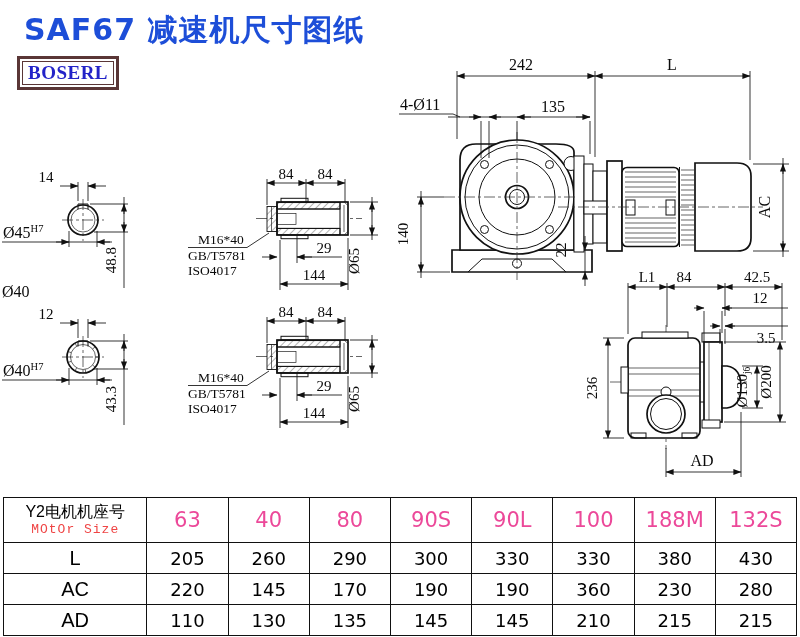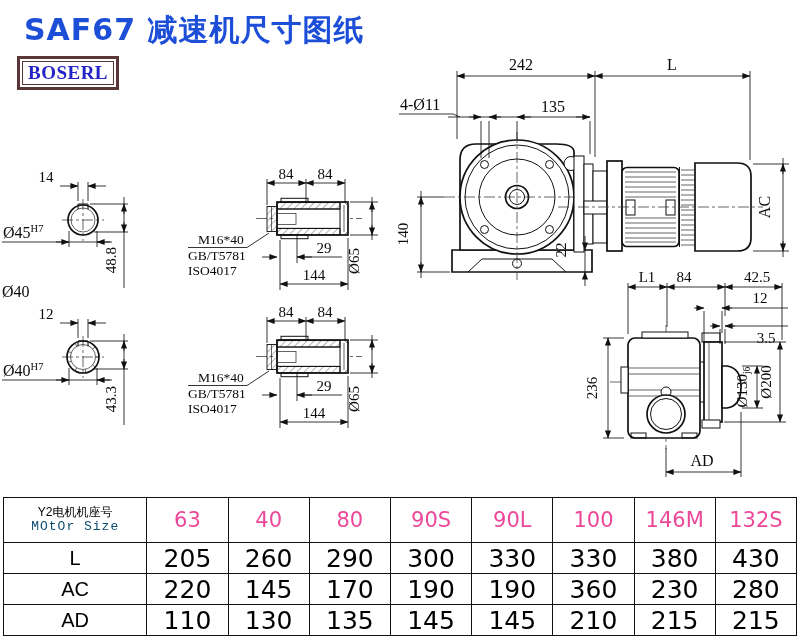--- a/index.html
+++ b/index.html
@@ -23,25 +23,25 @@
   .hz{fill:url(#h45);stroke:#111;stroke-width:.9;}
   text.t15{font-family:"Liberation Serif",serif;font-size:15px;fill:#0a0a0a;}
   text.t16{font-family:"Liberation Serif",serif;font-size:16px;fill:#0a0a0a;}
   text.t13{font-family:"Liberation Serif",serif;font-size:13.5px;fill:#0a0a0a;}
   tspan.sup{font-size:10.5px;}
   tspan.sub{font-size:9.5px;}
   
   #spec-table{position:absolute;left:3px;top:497px;width:794px;border-collapse:collapse;table-layout:fixed;}
   #spec-table th,#spec-table td{border:1.8px solid #111;text-align:center;vertical-align:middle;padding:0;}
   #spec-table .hdrcell{height:44px;}
-  #spec-table .hl1{font-size:12px;color:#000;font-weight:400;line-height:1.15;}
-  #spec-table .hl2{font-family:"Liberation Mono",monospace;font-size:13px;letter-spacing:1px;color:#0c4a6e;font-weight:400;}
+  #spec-table .hl1{font-size:16px;color:#000;font-weight:400;line-height:1.15;}
+  #spec-table .hl2{font-family:"Liberation Mono",monospace;font-size:13px;letter-spacing:1px;color:#ef4444;font-weight:400;}
   #spec-table th.colhead{font-family:"DejaVu Sans",sans-serif;font-size:21px;font-weight:400;color:#ec4899;}
   #spec-table td.rowlabel{font-size:20px;height:30px;color:#000;}
-  #spec-table td.val{font-family:"DejaVu Sans",sans-serif;font-size:25px;color:#000;height:30px;}
+  #spec-table td.val{font-family:"DejaVu Sans",sans-serif;font-size:18px;color:#000;height:30px;}
 </style>
 </head>
 <body>
 
 <div id="title">SAF67 减速机尺寸图纸</div>
 <div id="logo">
   <div class="inner">
     <span class="txt">BOSERL</span>
   </div>
 </div>
@@ -384,21 +384,21 @@
       <th class="hdrcell">
         <div class="hl1">Y2电机机座号</div>
         <div class="hl2">MOtOr Size</div>
       </th>
       <th class="colhead">63</th>
       <th class="colhead">40</th>
       <th class="colhead">80</th>
       <th class="colhead">90S</th>
       <th class="colhead">90L</th>
       <th class="colhead">100</th>
-      <th class="colhead">146M</th>
+      <th class="colhead">188M</th>
       <th class="colhead">132S</th>
     </tr>
     <tr>
       <td class="rowlabel">L</td>
       <td class="val">205</td>
       <td class="val">260</td>
       <td class="val">290</td>
       <td class="val">300</td>
       <td class="val">330</td>
       <td class="val">330</td>

